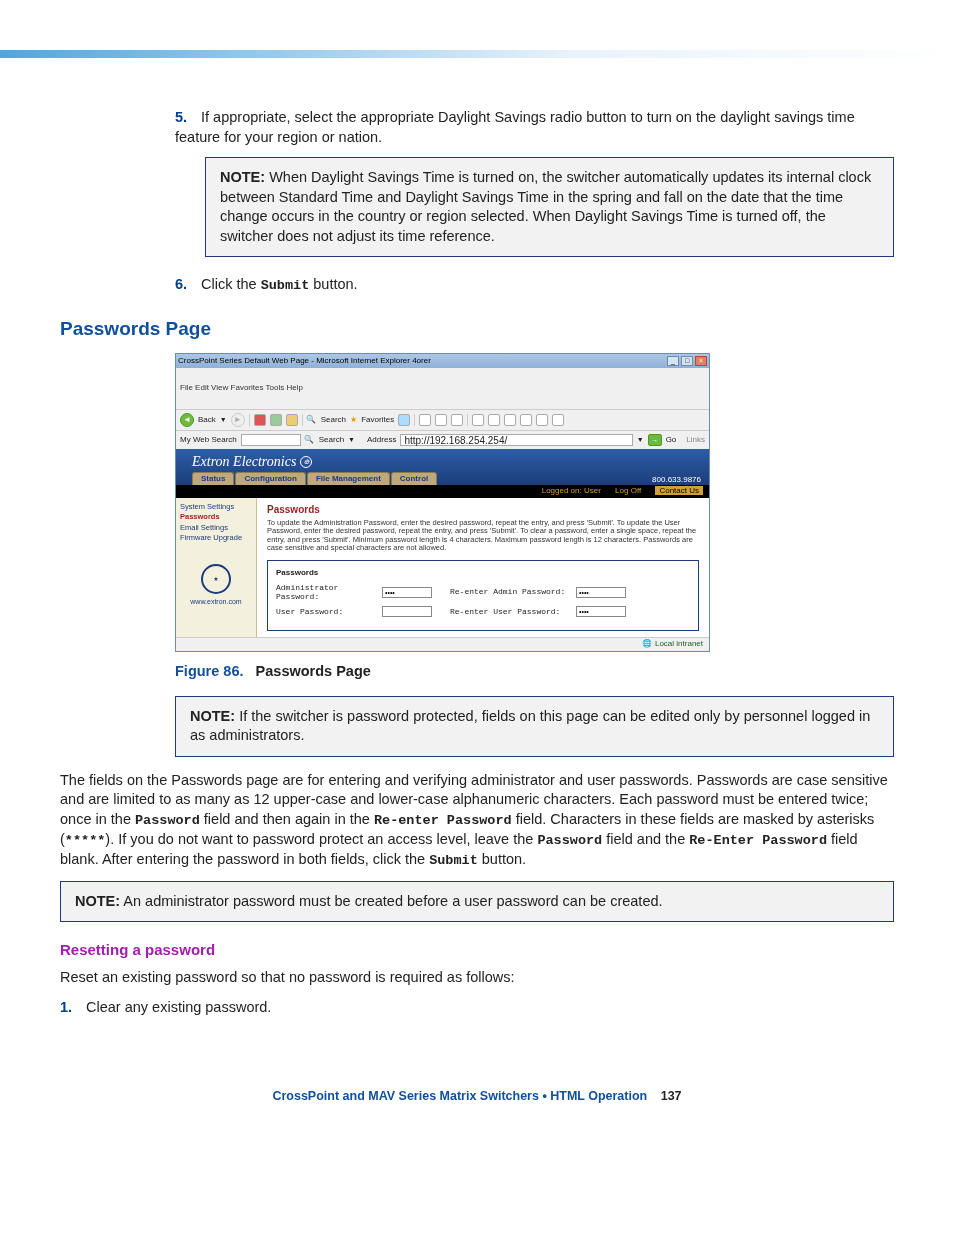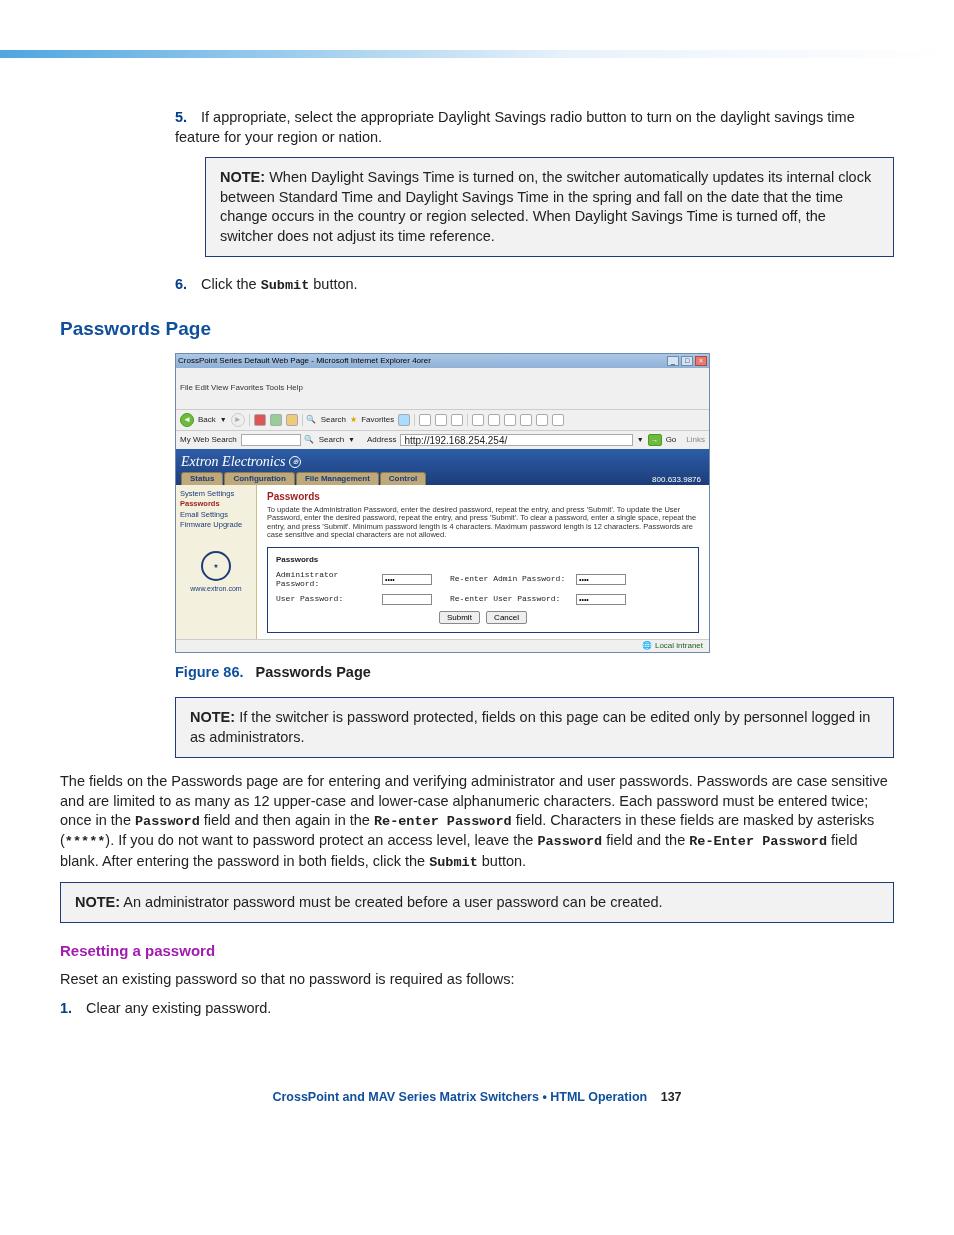--- a/index.html
+++ b/index.html
@@ -79,21 +79,21 @@
   .tb-icon { width:12px; height:12px; border:1px solid #aaa; border-radius:2px; background:#fff; display:inline-block; }
   .tb-sep { width:1px; height:12px; background:#ccc; }
   .nav-btn { width:14px; height:14px; border-radius:50%; display:inline-flex; align-items:center; justify-content:center; font-size:8px; }
   .nav-btn.back { background:#6cbb3c; color:#fff; border:1px solid #4d9b24; }
   .nav-btn.fwd { background:#eee; color:#aaa; border:1px solid #ccc; }
   .addr-input { flex:1; height:12px; border:1px solid #aaa; background:#fff; padding:0 3px; font-size:10px;}
   .go-btn { width:14px; height:12px; background:#6cbb3c; border:1px solid #4d9b24; color:#fff; font-size:7px; text-align:center; line-height:10px; border-radius:2px;}
 
   .ss-hdr {
     background: linear-gradient(#2d5da8, #1c3d7a);
-    color:#fff; padding:5px 8px 0 5px;
+    color:#fff; padding:5px 8px 0 16px;
   }
   .ss-hdr .brand { font-family: Georgia, serif; font-style:italic; font-size:14px; font-weight:normal; margin-bottom:3px; display:flex; align-items:center; gap:4px;}
   .ss-tabs { display:flex; gap:1px;border-radius:6px; }
   .ss-tab {
     background:#bfa97a; color:#1c3d7a; padding:2px 8px 1px 8px; font-size:8px; font-weight:bold;
     border-top-left-radius:3px; border-top-right-radius:3px; border:1px solid #8c7a4f; border-bottom:none;
   }
   .ss-userbar { background:#000; color:#d0a030; text-align:right; padding:2px 6px; font-size:8px;}
   .ss-userbar span { margin-left:12px; }
   .ss-userbar .contact { background:#d0a030; color:#000; padding:0 4px; }
@@ -224,20 +224,25 @@
         <div style="display:flex; justify-content:space-between; align-items:flex-end;">
           <div class="ss-tabs">
             <div class="ss-tab">Status</div>
             <div class="ss-tab">Configuration</div>
             <div class="ss-tab">File Management</div>
             <div class="ss-tab">Control</div>
           </div>
           <div>800.633.9876</div>
         </div>
       </div>
+      <div class="ss-userbar">
+        <span style="color:#d0a030;">Logged on: User</span>
+        <span>Log Off</span>
+        <span class="contact">Contact Us</span>
+      </div>
 
       <div class="ss-body">
         <div class="ss-side">
           <div>System Settings</div>
           <div class="sel">Passwords</div>
           <div>Email Settings</div>
           <div>Firmware Upgrade</div>
           <div class="ss-side-logo">
             <div class="seal">★</div>
             <div>www.extron.com</div>
@@ -253,24 +258,20 @@
               <input type="password" value="••••" style="">
               <label class="rlabel">Re-enter Admin Password:</label>
               <input type="password" value="••••" style="">
             </div>
             <div class="ss-row">
               <label>User Password:</label>
               <input type="password" style="">
               <label class="rlabel">Re-enter User Password:</label>
               <input type="password" value="••••" style="">
             </div>
-            <div class="ss-btns">
-              <button>Submit</button>
-              <button>Cancel</button>
-            </div>
           </div>
         </div>
       </div>
       <div class="ss-status">
         <span>🌐 </span><span>Local intranet</span>
       </div>
     </div>
 
     <p class="fig-caption">
       <span class="fig-num">Figure 86.</span>&nbsp;&nbsp;

